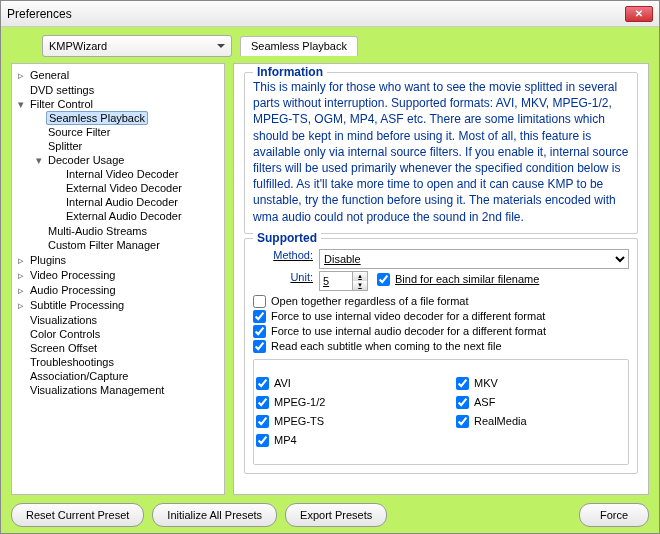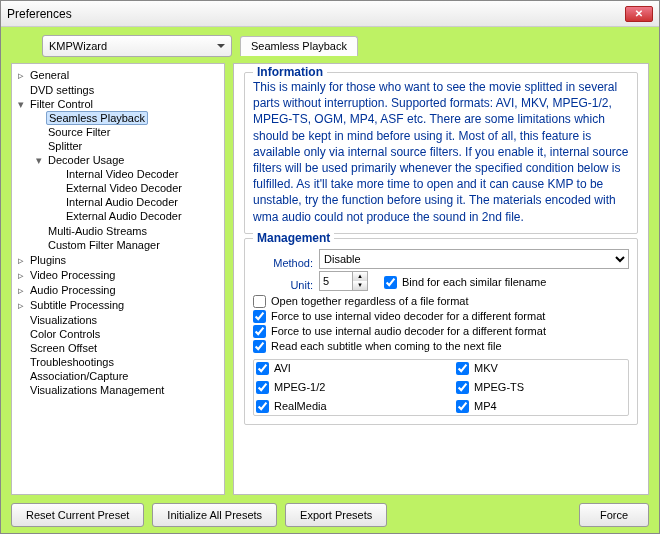--- a/index.html
+++ b/index.html
@@ -20,32 +20,32 @@
 .tree .exp { display: inline-block; width: 10px; color: #666; }
 .tree .lbl { cursor: pointer; padding: 0 2px; }
 .tree .sel { background: #cce4ff; border: 1px solid #7da2ce; border-radius: 2px; }
 .tabset { flex: 1; display: flex; flex-direction: column; }
 .tabs { display: flex; gap: 0; }
 .tab { padding: 3px 10px 4px 10px; border: 1px solid #bbb; border-bottom: none; background: #fdfdfd; border-radius: 3px 3px 0 0; cursor: pointer; position: relative; top: 1px; }
 .tabpage { flex: 1; border: 1px solid #bbb; background: #fff; padding: 8px 10px; overflow: auto; display: flex; flex-direction: column; gap: 4px; }
 .group { border: 1px solid #ccc; border-radius: 2px; padding: 6px 8px 8px 8px; position: relative; }
 .group-title { position: absolute; top: -8px; left: 8px; background: #fff; padding: 0 4px; font-weight: bold; color: #003399; font-size: 12px; }
 .info-text { color: #003399; line-height: 1.35; font-size: 12px; }
-.cond-row { display: flex; align-items: flex-end; gap: 6px; margin: 2px 0; }
+.cond-row { display: flex; align-items: flex-start; gap: 6px; margin: 2px 0; text-decoration: underline; }
 .cond-label { width: 60px; text-align: right; color: #003399; }
 select.method { flex: 1; height: 20px; border: 1px solid #aaa; background: #fff; font-size: 11px; }
 .spin { width: 34px; height: 20px; border: 1px solid #aaa; background: #fff; padding: 0 3px; font-size: 11px; }
 .spin-wrap { display: flex; align-items: center; }
 .spin-btns { display: flex; flex-direction: column; border: 1px solid #aaa; border-left: none; }
 .spin-btns span { width: 14px; height: 9px; background: linear-gradient(#fff,#ddd); display: flex; align-items: center; justify-content: center; font-size: 7px; cursor: pointer; }
 .chk { display: flex; align-items: center; gap: 5px; margin: 2px 0; }
 .chk input { width: 13px; height: 13px; }
-.fmt-grid { display: grid; grid-template-columns: 1fr 1fr; gap: 2px 30px; padding: 0 2px; border: 1px solid #ccc; border-radius: 2px; }
+.fmt-grid { display: grid; grid-template-columns: 1fr 1fr; gap: 2px 30px; padding: 15px 2px; border: 1px solid #ccc; border-radius: 2px; }
 .btn-row { display: flex; gap: 8px; padding-top: 2px; }
-.btn { height: 24px; padding: 0 14px; border: 1px solid #999; background: linear-gradient(#fdfdfd,#e6e6e6); border-radius: 3px; cursor: pointer; font-size: 11px; }
+.btn { height: 24px; padding: 0 14px; border: 1px solid #999; background: linear-gradient(#fdfdfd,#e6e6e6); border-radius: 11px; cursor: pointer; font-size: 11px; }
 .btn-row .spacer { flex: 1; }
 </style>
 </head>
 <body>
 
 <div class="window">
   <div class="titlebar">
     <span class="titlebar-title">Preferences</span>
     <div class="close-btn">✕</div>
   </div>
@@ -90,37 +90,37 @@
             <li><span class="exp"></span><span class="lbl">Visualizations Management</span></li>
           </ul>
       </div>
       <div class="tabset">
         <div class="tabpage">
           <div class="group">
             <div class="group-title">Information</div>
             <div class="info-text">This is mainly for those who want to see the movie splitted in several parts without interruption. Supported formats: AVI, MKV, MPEG-1/2, MPEG-TS, OGM, MP4, ASF etc. There are some limitations which should be kept in mind before using it. Most of all, this feature is available only via internal source filters. If you enable it, internal source filters will be used primarily whenever the specified condition below is fulfilled. As it'll take more time to open and it can cause KMP to be unstable, try the function before using it. The materials encoded with wma audio could not produce the sound in 2nd file.</div>
           </div>
           <div class="group">
-            <div class="group-title">Management</div>
+            <div class="group-title">Supported</div>
             <div class="cond-row" style="margin-top:4px">
               <span class="cond-label">Method:</span>
               <select class="method">
                 <option>Disable</option>
               </select>
             </div>
             <div class="cond-row">
               <span class="cond-label">Unit:</span>
               <div class="spin-wrap">
                 <input class="spin" value="5" style="">
                 <div class="spin-btns">
                     <span>▴</span>
                     <span>▾</span>
                   </div>
               </div>
-              <label class="chk" style="margin-left:10px">
+              <label class="chk" style="margin-left:3px">
                 <input type="checkbox" id="bind-chk" checked="" style="">
                 <span>Bind for each similar filename</span>
               </label>
             </div>
             <div id="opts" style="margin-top:4px">
                 <label class="chk">
                   <input type="checkbox" style="">
                   <span>Open together regardless of a file format</span>
                 </label>
                 <label class="chk">
@@ -144,20 +144,24 @@
                 <label class="chk">
                   <input type="checkbox" checked="" style="">
                   <span>MKV</span>
                 </label>
                 <label class="chk">
                   <input type="checkbox" checked="" style="">
                   <span>MPEG-1/2</span>
                 </label>
                 <label class="chk">
                   <input type="checkbox" checked="" style="">
+                  <span>ASF</span>
+                </label>
+                <label class="chk">
+                  <input type="checkbox" checked="" style="">
                   <span>MPEG-TS</span>
                 </label>
                 <label class="chk">
                   <input type="checkbox" checked="" style="">
                   <span>RealMedia</span>
                 </label>
                 <label class="chk">
                   <input type="checkbox" checked="" style="">
                   <span>MP4</span>
                 </label>

